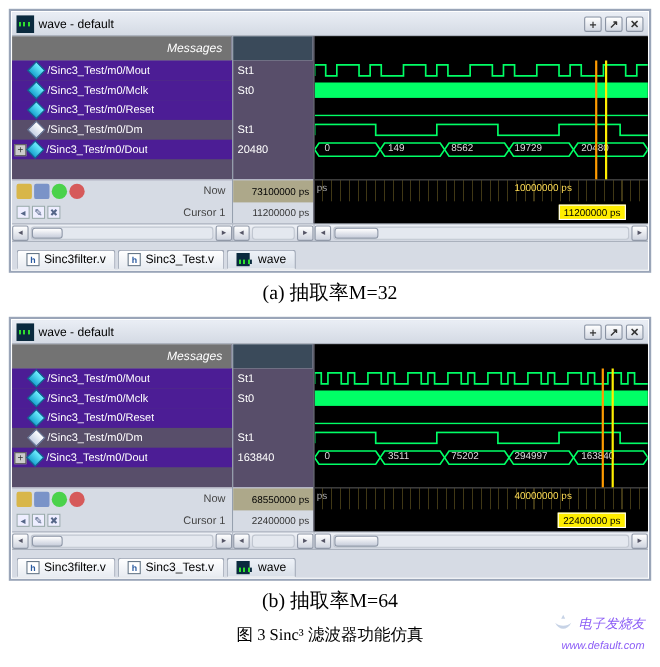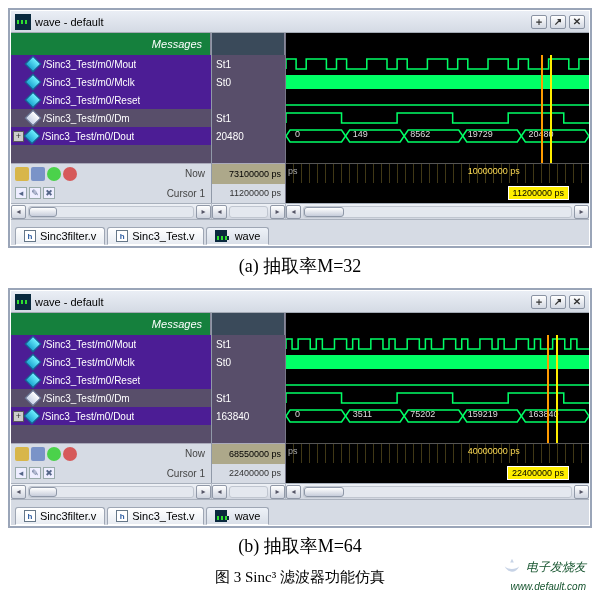--- a/index.html
+++ b/index.html
@@ -60,21 +60,21 @@
     display: flex;
     background: #d6dbe4;
   }
 
   
   .left-col {
     width: 200px;
     flex: none;
   }
   .msg-header {
-    background: #15803d;
+    background: #737373;
     color: #fff;
     height: 22px;
     display: flex; align-items: center; justify-content: flex-end;
     padding-right: 8px;
     font-style: italic;
     border-right: 1px solid #889;
   }
   .sig-list {
     background: #584e6a;
   }
@@ -326,21 +326,21 @@
     margin-top: 4px;
   }
   .watermark {
     position: relative;
     text-align: right;
     height: 0;
   }
   .wm {
     position: absolute;
     right: 6px; top: -30px;
-    color: #14532d;
+    color: #8b5cf6;
     font-size: 12px;
     font-style: italic;
     pointer-events: none;
   }
   .wm svg { vertical-align: middle; }
 </style>
 </head>
 <body>
 
 <div class="frame">
@@ -639,21 +639,21 @@
                 <polyline points="0,7 4,1 55,1 59,7 55,13 4,13 0,7"></polyline>
                 <polyline points="59,7 63,1 113,1 117,7 113,13 63,13 59,7"></polyline>
                 <polyline points="117,7 121,1 171,1 175,7 171,13 121,13 117,7"></polyline>
                 <polyline points="175,7 179,1 229,1 233,7 229,13 179,13 175,7"></polyline>
                 <polyline points="233,7 237,1 296,1 300,7 296,13 237,13 233,7"></polyline>
               </svg>
             </div>
             <span class="bus-label" style="left:3%">0</span>
             <span class="bus-label" style="left:22%">3511</span>
             <span class="bus-label" style="left:41%">75202</span>
-            <span class="bus-label" style="left:60%">159219</span>
+            <span class="bus-label" style="left:60%">294997</span>
             <span class="bus-label" style="left:80%">163840</span>
           </div>
           <div class="wave-row"></div>
           <div class="cursor-line orange" style="left:86%"></div>
           <div class="cursor-line yellow" style="left:89%"></div>
         </div>
         <div class="wave-timeline">
           <div class="ticks"></div>
           <span class="tl-label" style="left:2px">ps</span>
           <span class="tl-now" style="left:60%">40000000 ps</span>

